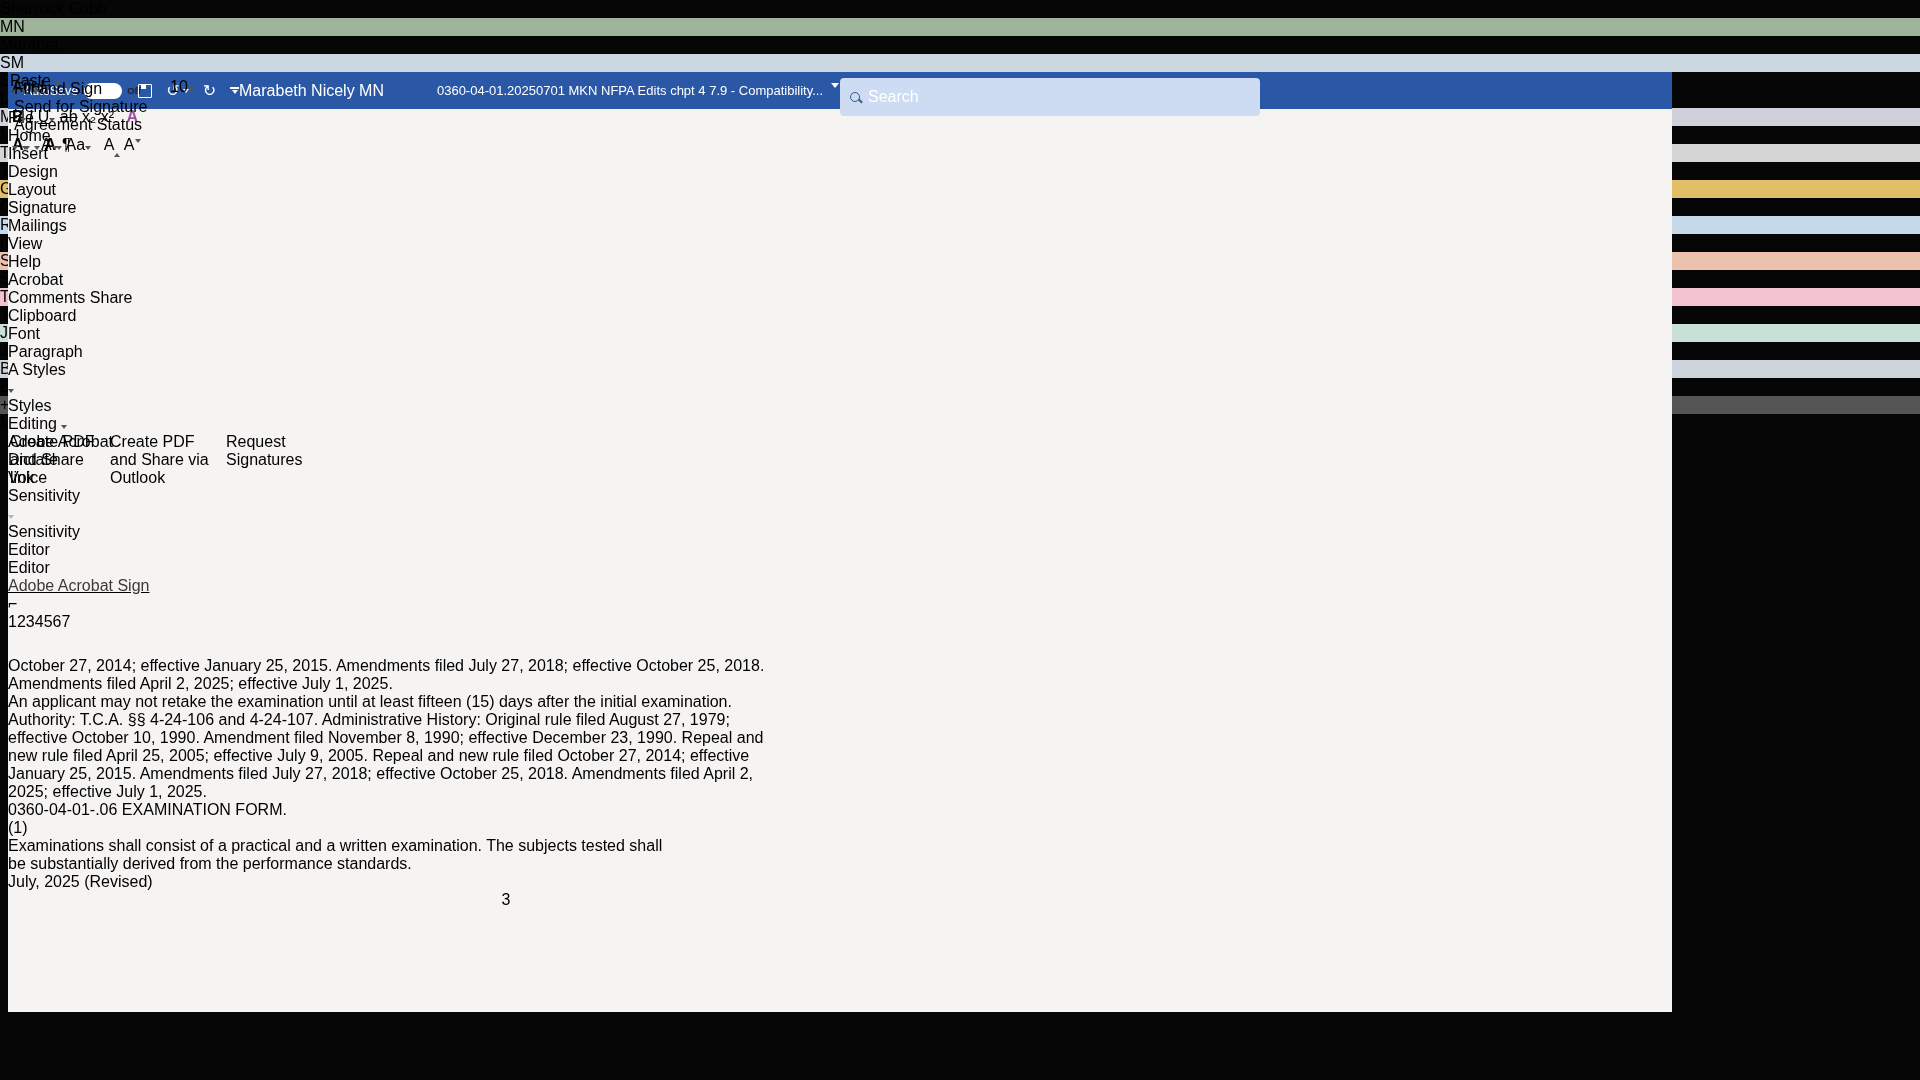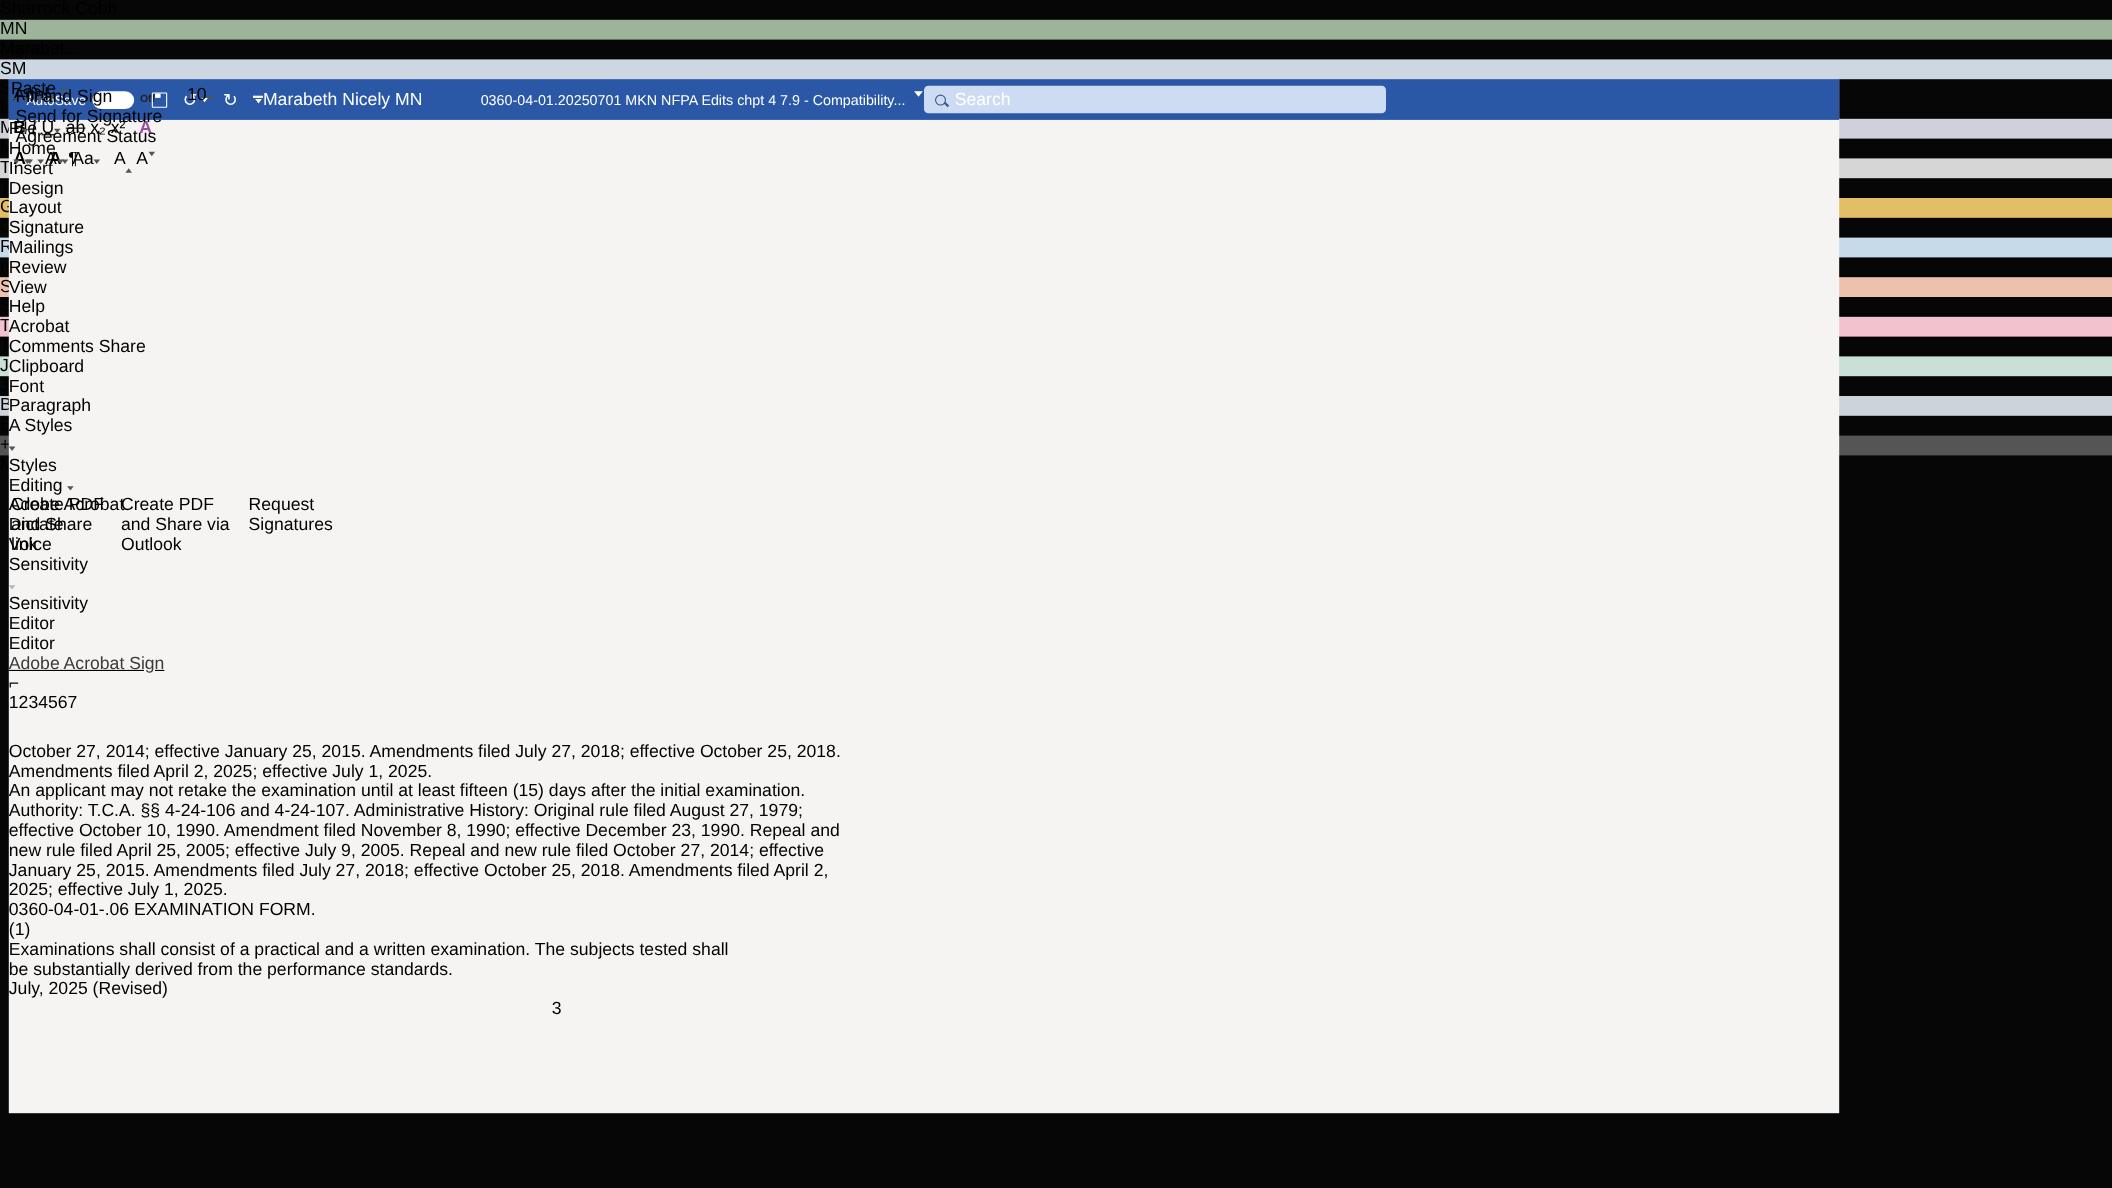--- a/index.html
+++ b/index.html
@@ -15,21 +15,21 @@
   .pill{width:38px;height:16px;background:#fff;border-radius:8px;display:flex;align-items:center;gap:3px;padding:0 4px;box-sizing:border-box;color:#222;}
   .pill .dot{width:8px;height:8px;border-radius:50%;background:#222;}
   .pill .st{font-size:9.5px;font-weight:bold;margin-left:36px;}
   .qa{display:flex;align-items:center;gap:14px;margin-left:16px;font-size:15px;}
   .qa .sv{width:12px;height:12px;border:1.6px solid #fff;border-radius:1px;position:relative;}
   .qa .sv:before{content:"";position:absolute;left:2px;top:0;width:5px;height:4px;background:#fff;}
   .car{width:0;height:0;border-left:4px solid transparent;border-right:4px solid transparent;border-top:5px solid #fff;display:inline-block;}
   .car.dk{border-top-color:#555;}
   .car.sm{border-left-width:3px;border-right-width:3px;border-top-width:4px;}
   .doc-title{position:absolute;left:440px;width:380px;text-align:center;font-size:13px;white-space:nowrap;display:flex;align-items:flex-start;justify-content:center;gap:8px;}
-  .tsearch{position:absolute;left:832px;top:6px;width:420px;height:25px;background:#cddcf3;border-radius:4px;display:flex;align-items:center;gap:8px;padding-left:10px;box-sizing:border-box;color:#1c3providers?"/* noop */;}
+  .tsearch{position:absolute;left:832px;top:6px;width:420px;height:38px;background:#cddcf3;border-radius:4px;display:flex;align-items:center;gap:8px;padding-left:10px;box-sizing:border-box;color:#1c3providers?"/* noop */;}
   .tsearch{color:#1c3a66;font-size:13px;}
   .mag{width:8px;height:8px;border:1.6px solid #3a5a8c;border-radius:50%;position:relative;display:inline-block;}
   .mag:after{content:"";position:absolute;left:7px;top:7px;width:5px;height:1.6px;background:#3a5a8c;transform:rotate(45deg);}
   .mag.w{border-color:#fff;} .mag.w:after{background:#fff;}
   .tb-user{position:absolute;left:1278px;top:0;height:37px;display:flex;align-items:center;gap:10px;font-size:12.5px;}
   .tb-avatar{width:25px;height:25px;border-radius:50%;background:#3fa74f;color:#fff;font-size:10px;font-weight:bold;display:flex;align-items:center;justify-content:center;}
   .wbtns{position:absolute;right:6px;top:0;height:37px;display:flex;align-items:center;}
   .wbtn{width:44px;height:37px;display:flex;align-items:center;justify-content:center;}
   .ic-ribopt{width:13px;height:9px;border:1.4px solid #fff;border-radius:1px;position:relative;}
   .ic-min{width:11px;height:1.6px;background:#fff;}
@@ -297,21 +297,20 @@
     <div class="tabrow">
       <div class="tabs">
 
       <div class="tab">File</div>
           <div class="tab sel">Home</div>
           <div class="tab">Insert</div>
           <div class="tab">Design</div>
           <div class="tab">Layout</div>
           <div class="tab">Signature</div>
           <div class="tab">Mailings</div>
-          <div class="tab">Review</div>
           <div class="tab">View</div>
           <div class="tab">Help</div>
           <div class="tab">Acrobat</div>
         </div>
       <div class="tr-right">
         <span class="pillbtn">
           <span class="ic-bubble"></span>
           <span>Comments</span>
         </span>
         <span class="pillbtn">

